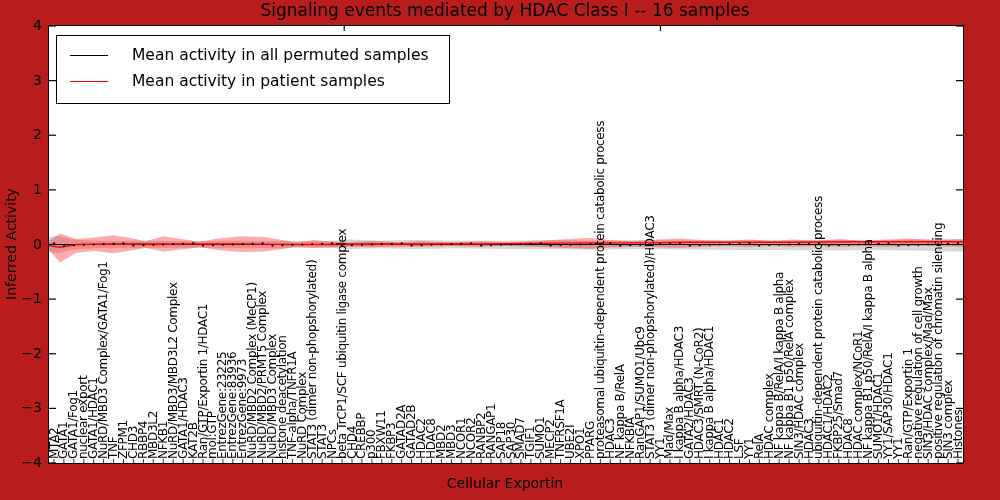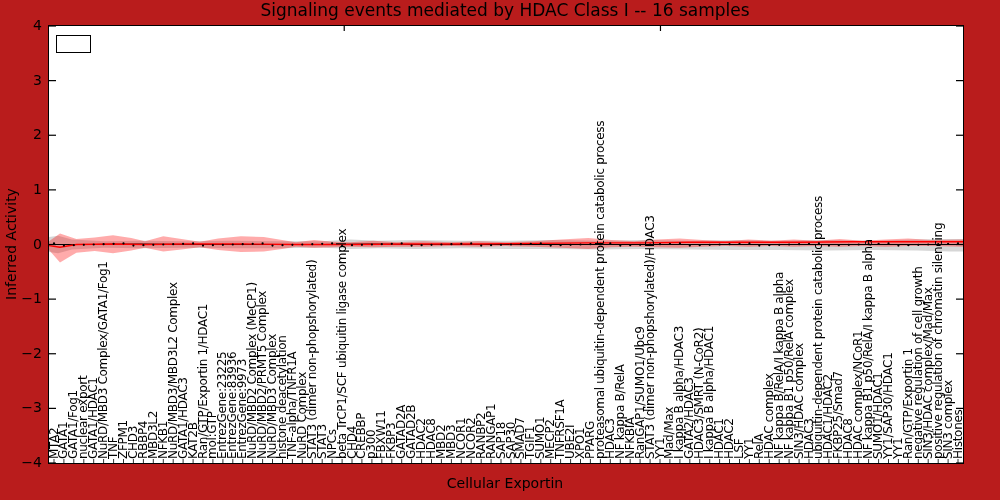--- a/index.html
+++ b/index.html
@@ -343,17 +343,25 @@
         <span style="left: 833px; top: 433px;">YY1/SAP30/HDAC1</span>
         <span style="left: 842.9px; top: 433px;">YY1</span>
         <span style="left: 852.9px; top: 433px;">Ran/GTP/Exportin 1</span>
         <span style="left: 862.8px; top: 433px;">negative regulation of cell growth</span>
         <span style="left: 872.7px; top: 433px;">SIN3/HDAC complex/Mad/Max</span>
         <span style="left: 882.7px; top: 433px;">positive regulation of chromatin silencing</span>
         <span style="left: 892.6px; top: 433px;">SIN3 complex</span>
         <span style="left: 902.5px; top: 433px;">Histones</span>
       </div>
     <div class="legend">
+      <div class="lrow">
+        <span class="lline"></span>
+        <span>Mean activity in all permuted samples</span>
+      </div>
+      <div class="lrow">
+        <span class="lline red"></span>
+        <span>Mean activity in patient samples</span>
+      </div>
     </div>
   </div>
 
   <div class="xlabel">Cellular Exportin</div>
 </div>
 
 </body></html>

